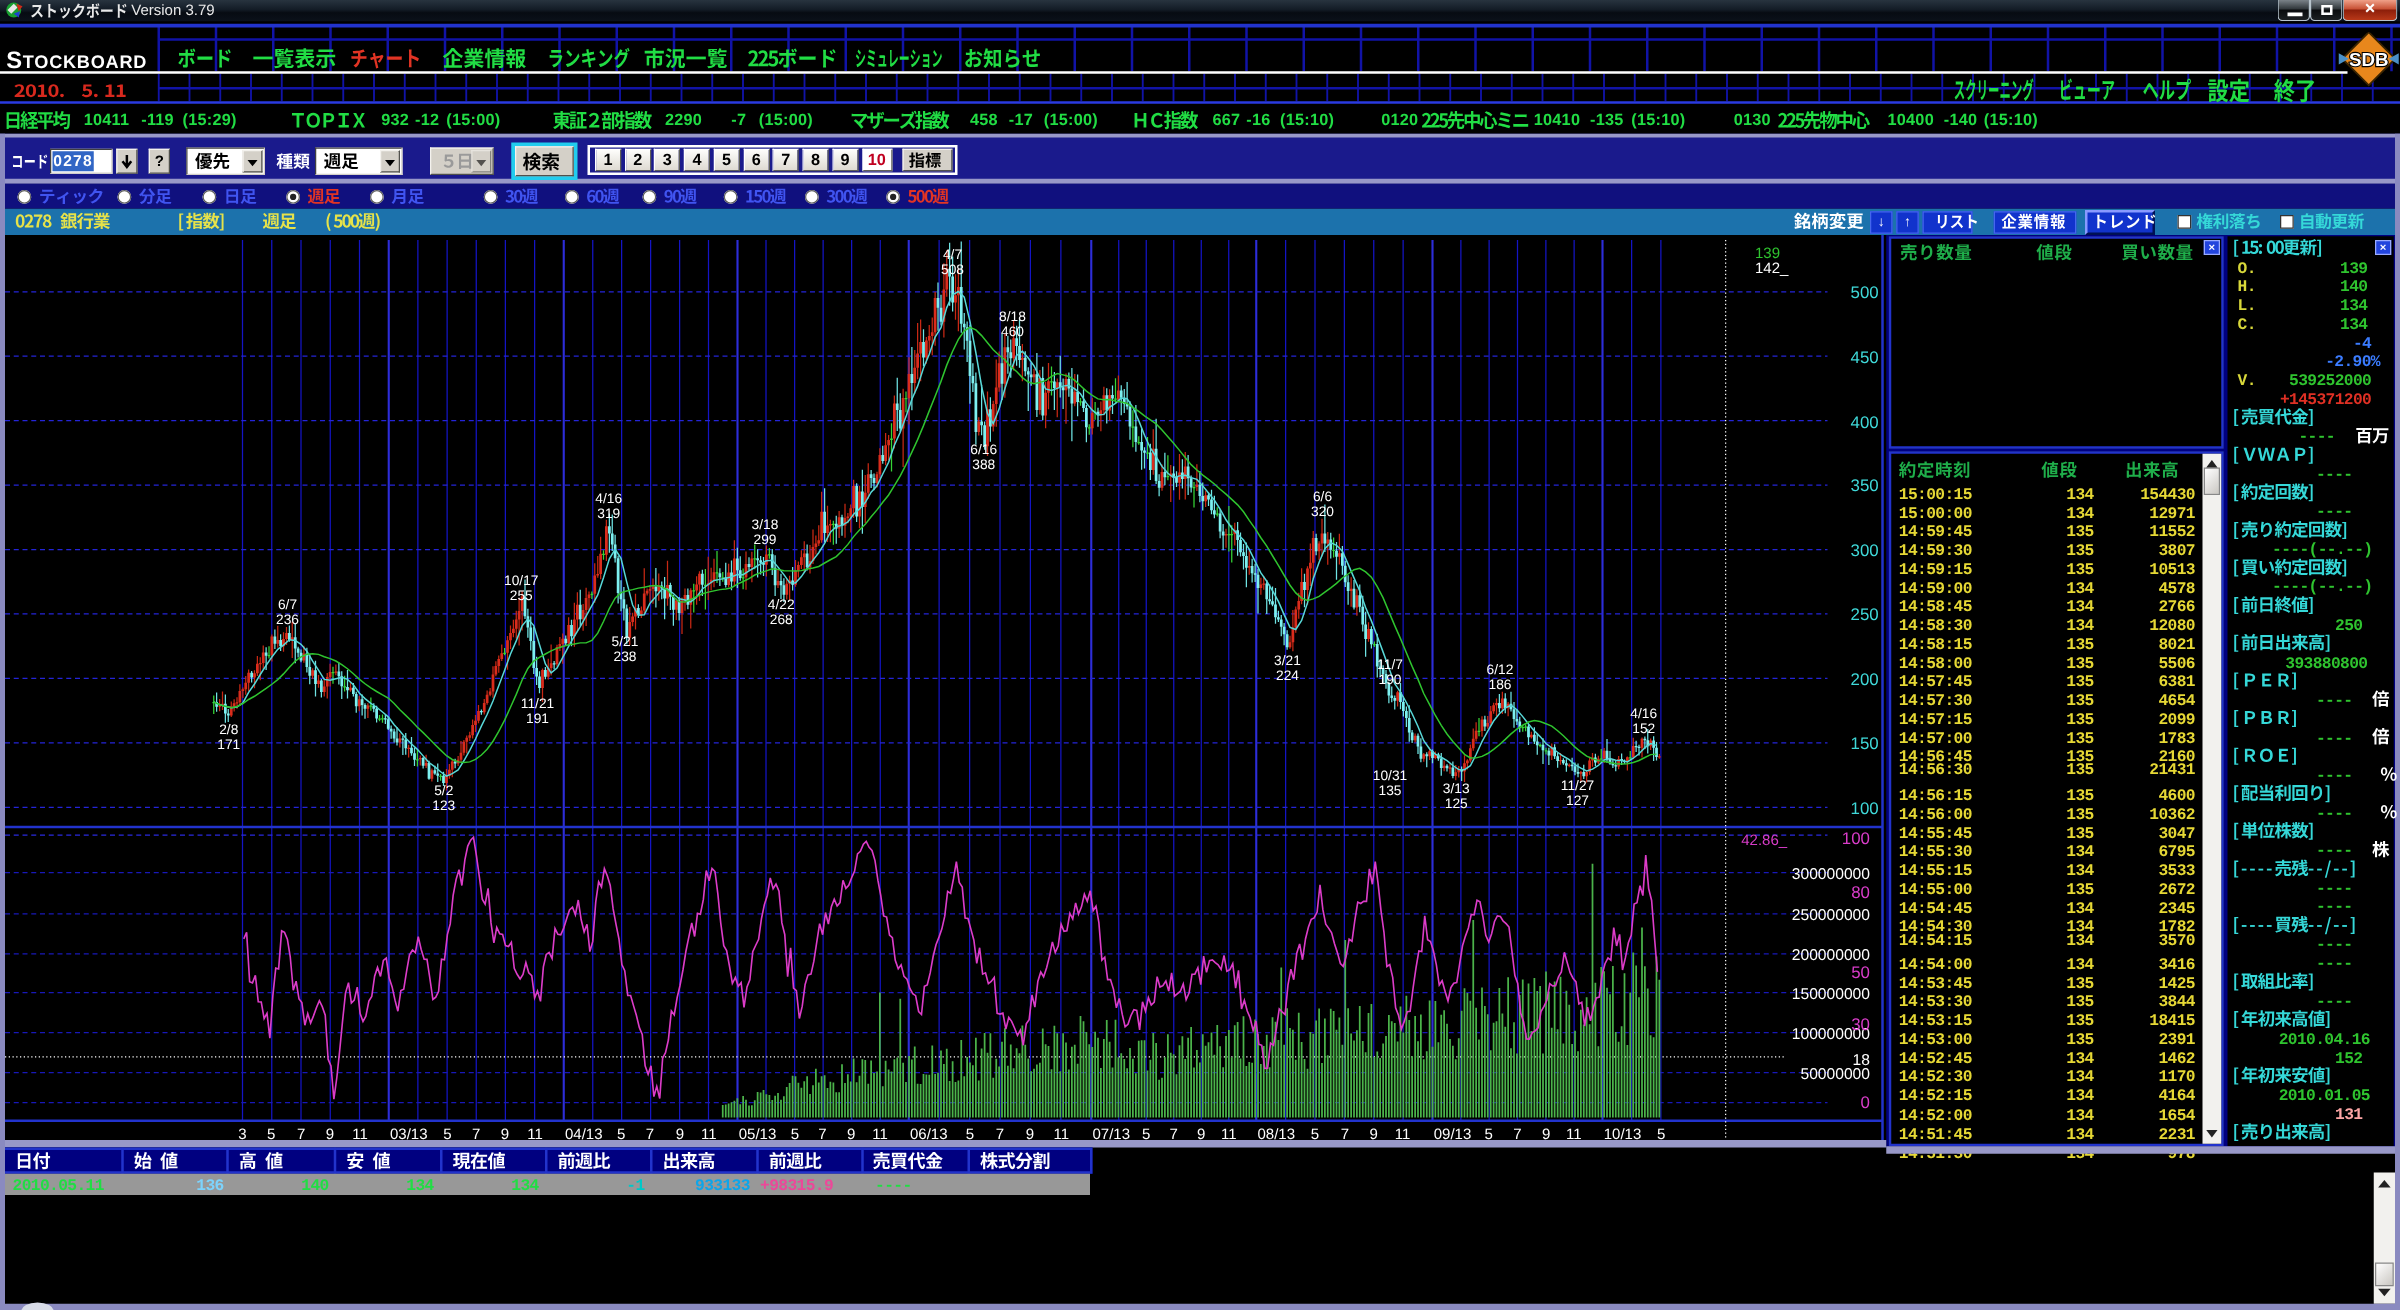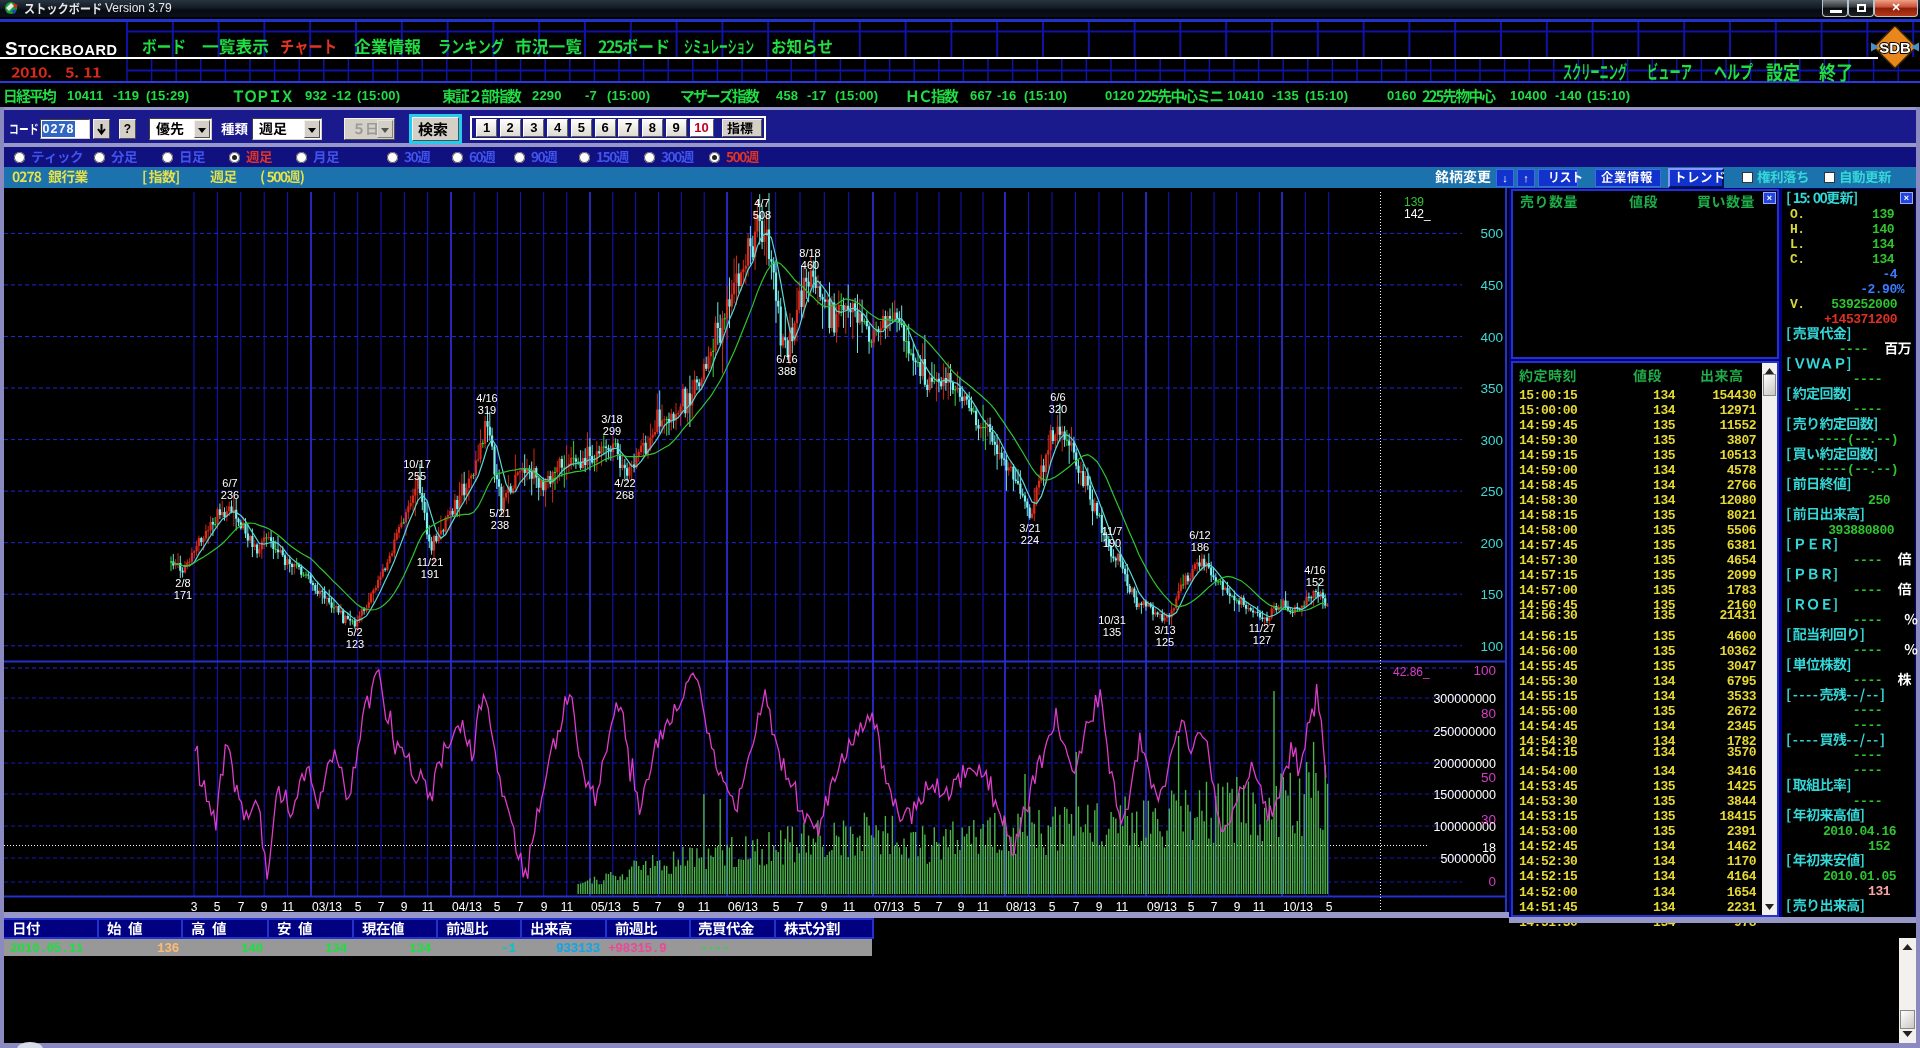--- a/index.html
+++ b/index.html
@@ -212,21 +212,21 @@
     <span style="left:776px">458</span>
     <span style="left:807px">-17</span>
     <span style="left:835px">(15:00)</span>
     <span style="left:970px">667</span>
     <span style="left:997px">-16</span>
     <span style="left:1024px">(15:10)</span>
     <span style="left:1105px">0120</span>
     <span style="left:1227px">10410</span>
     <span style="left:1272px">-135</span>
     <span style="left:1305px">(15:10)</span>
-    <span style="left:1387px">0160</span>
+    <span style="left:1387px">0130</span>
     <span style="left:1510px">10400</span>
     <span style="left:1555px">-140</span>
     <span style="left:1587px">(15:10)</span>
   </div>
 <div class="abs" id="toolbar"></div>
 <div class="abs inp"></div>
 <div class="abs sel">0278</div>
 <div class="abs gbtn" style="left:93px;top:119px;width:17px;height:20px"><svg width="15" height="18">
       <path d="M7.5 4V12M4 9l3.5 4.5L11 9" stroke="#000" stroke-width="2" fill="none"></path>
     </svg></div>
@@ -654,21 +654,21 @@
 <div class="abs" id="botbar"></div>
 <div class="abs" id="botbar2"></div>
 <div class="abs" id="tblhead"></div>
 <svg class="abs" width="872" height="21" style="left:2px;top:918px">
     <g stroke="#2233cc" stroke-width="2">
       <path d="M96 0V21M180 0V21M266 0V21M351 0V21M435 0V21M519 0V21M604 0V21M688 0V21M773 0V21"></path>
     </g>
   </svg>
 <div class="abs" id="tbldata"></div>
 <div class="td" style="left:10px;color:#21dd44">2010.05.11</div>
-<div class="td" style="left:157px;color:#fdba74">136</div>
+<div class="td" style="left:157px;color:#7dd3fc">136</div>
 <div class="td" style="left:241px;color:#21dd44">140</div>
 <div class="td" style="left:325px;color:#21dd44">134</div>
 <div class="td" style="left:409px;color:#21dd44">134</div>
 <div class="td" style="left:501px;color:#00c8c8">-1</div>
 <div class="td" style="left:556px;color:#0ea5e9">933133</div>
 <div class="td" style="left:608px;color:#ec4899">+98315.9</div>
 <div class="td" style="left:700px;color:#21dd44">----</div>
 <div class="abs" id="blackbot"></div>
 <div class="abs" style="left:1899px;top:938px;width:17px;height:105px;background:#f2f1ee"></div>
 <div class="sb" style="left:1900px;top:1010px;width:15px;height:19px;background:linear-gradient(135deg,#fff,#cac7c2)"></div>

